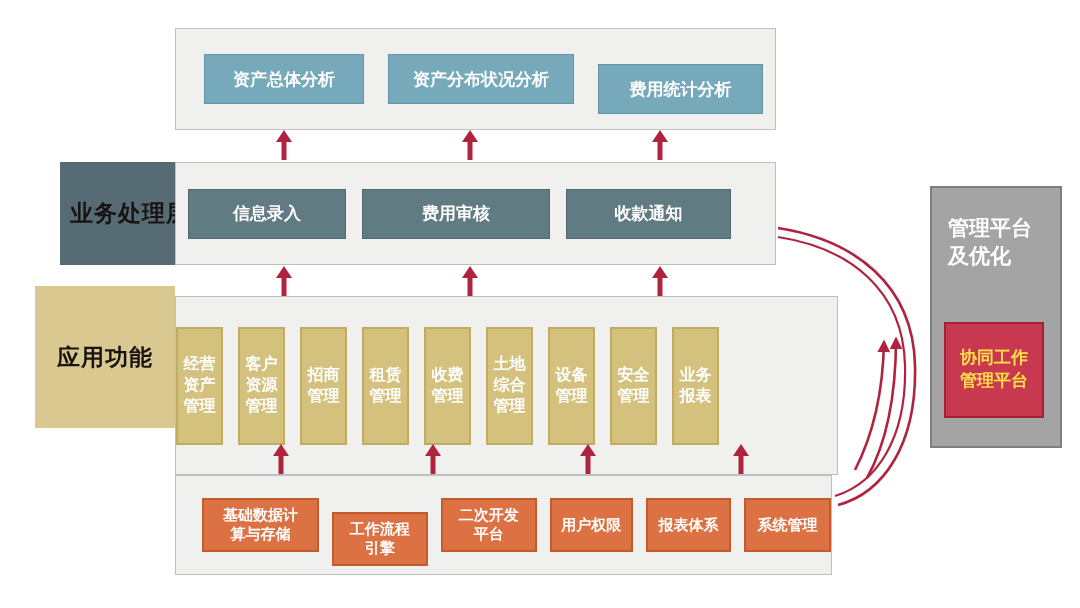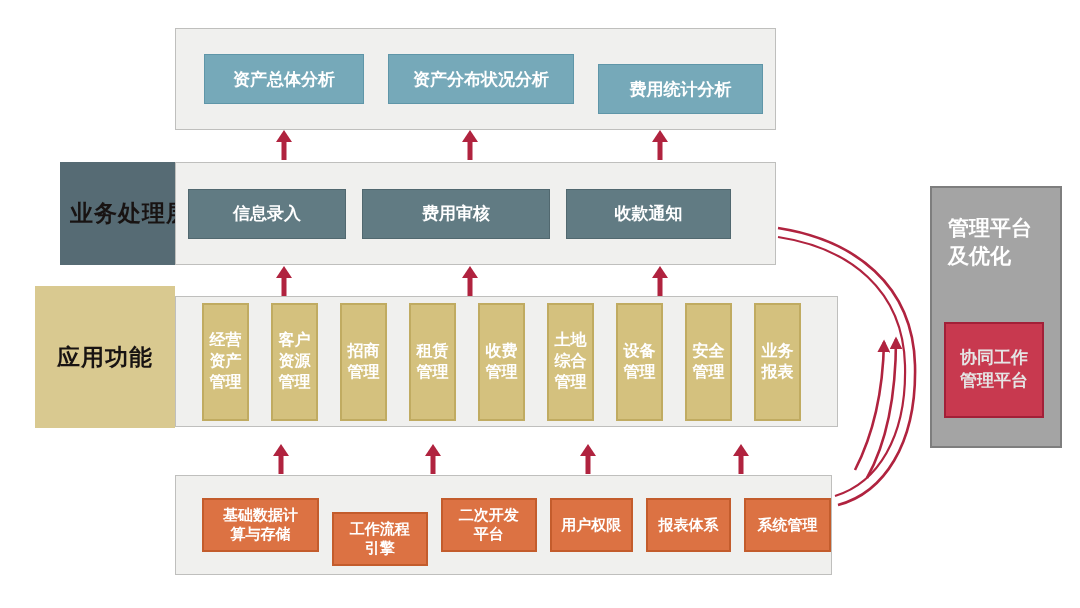--- a/index.html
+++ b/index.html
@@ -56,21 +56,21 @@
     background:#a4a4a4;border:2px solid #7e7e7e;box-sizing:border-box;
   }
   .side-title{
     position:absolute;left:16px;top:26px;right:8px;
     color:#ffffff;font-weight:700;font-size:21px;line-height:1.35;
   }
   .side-inner{
     position:absolute;left:12px;top:134px;width:100px;height:96px;
     background:#c8394f;border:2px solid #a22038;box-sizing:border-box;
     display:flex;align-items:center;justify-content:center;
-    color:#e5e5e5;font-weight:700;font-size:17px;line-height:1.35;text-align:center;
+    color:#fde047;font-weight:700;font-size:17px;line-height:1.35;text-align:center;
   }
   .connector-svg{position:absolute;left:755px;top:180px;}
 </style>
 </head>
 <body>
 
 <div class="stage">
 
   <div class="container" style="left:175px;top:28px;width:601px;height:102px;padding-left:28px;gap:24px;">
     <div class="hbox teal-box" style="width:160px;">资产总体分析</div>
@@ -87,21 +87,21 @@
     <div class="hbox slate-box" style="width:158px;">信息录入</div>
     <div class="hbox slate-box" style="width:188px;">费用审核</div>
     <div class="hbox slate-box" style="width:165px;">收款通知</div>
   </div>
 
   <div class="up-arrow" style="left:276px;top:266px;"></div>
   <div class="up-arrow" style="left:462px;top:266px;"></div>
   <div class="up-arrow" style="left:652px;top:266px;"></div>
 
   <div class="llabel lab-khaki" style="top:286px;height:142px;">应用功能</div>
-  <div class="container" style="left:175px;top:296px;width:663px;height:131px;padding-left:26px;gap:22px;">
+  <div class="container" style="left:175px;top:296px;width:663px;height:179px;gap:15px;">
     <div class="vbox pre">经营
 资产
 管理</div>
     <div class="vbox pre">客户
 资源
 管理</div>
     <div class="vbox pre">招商
 管理</div>
     <div class="vbox pre">租赁
 管理</div>

